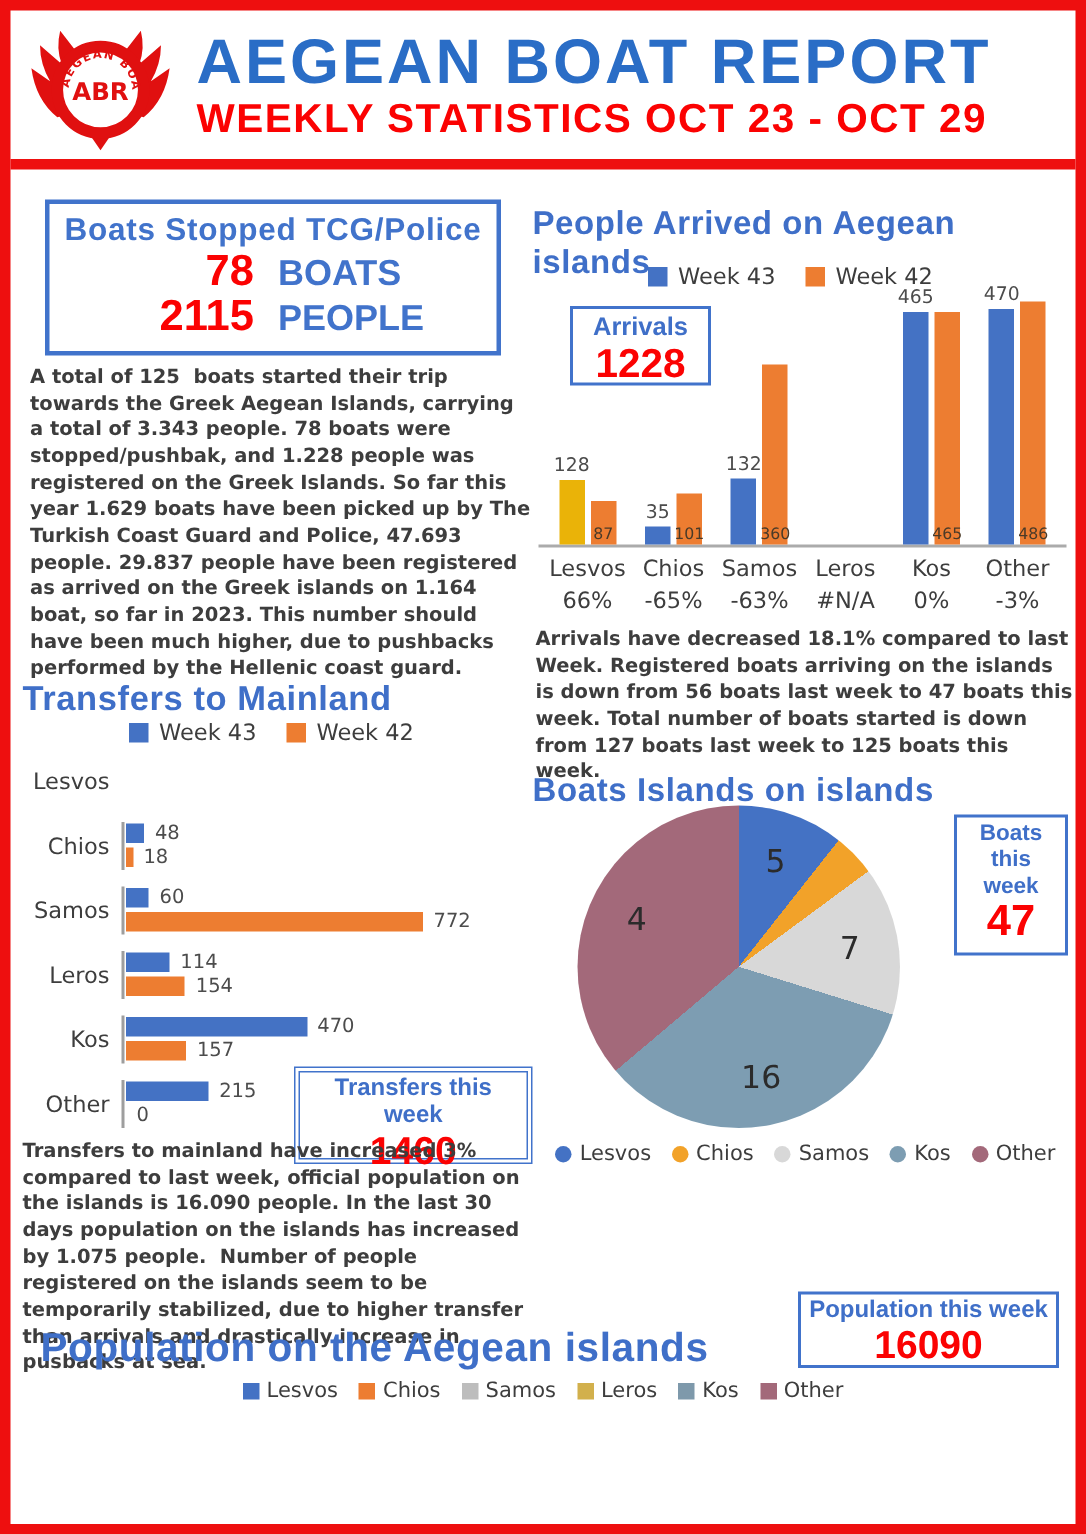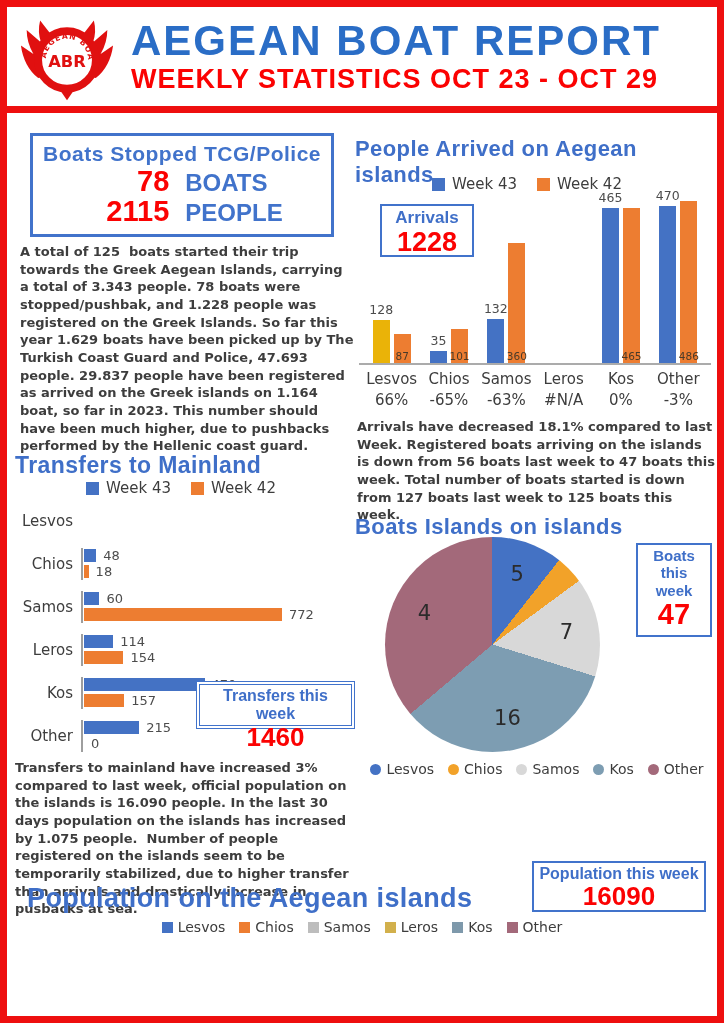--- a/index.html
+++ b/index.html
@@ -171,21 +171,21 @@
               <span class="tval">215</span>
             </div>
             <div class="tline">
               <div class="tbar" style="width: 0px; background: rgb(237, 125, 49);"></div>
               <span class="tval">0</span>
             </div>
           </div>
         </div>
       </div>
 
-    <div class="abs bluebox" style="left:189px;top:568px;width:159px;height:48px;border-style:double;border-width:4px">
+    <div class="abs bluebox" style="left:189px;top:598px;width:159px;height:65px;border-style:double;border-width:4px">
       <div class="bl" style="font-size:16px">Transfers this week</div>
       <div class="bv" style="font-size:26px">1460</div>
     </div>
 
     <div class="abs para" style="left:8px;top:646px;width:338px">Transfers to mainland have increased 3% compared to last week, official population on the islands is 16.090 people. In the last 30 days population on the islands has increased by 1.075 people.  Number of people registered on the islands seem to be temporarily stabilized, due to higher transfer than arrivals and drastically increase in pusbacks at sea.</div>
 
     <div class="abs sect" style="left:348px;top:23px;width:360px;font-size:22px">People Arrived on Aegean islands</div>
     <div class="abs lg" id="arrivals-legend" style="left:370px;top:62px;width:300px">
         <span class="lg-item">
           <span class="lg-sw" style="background: rgb(68, 114, 196);"></span>

